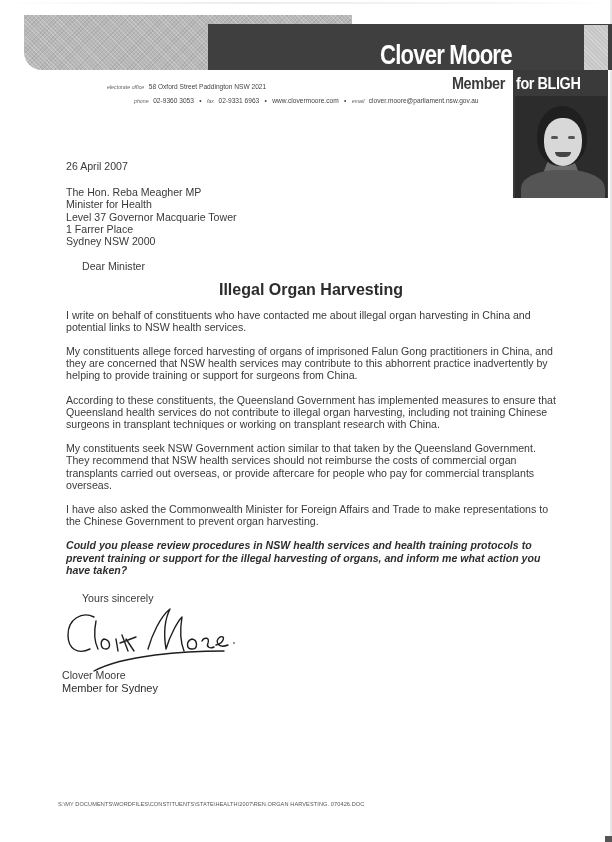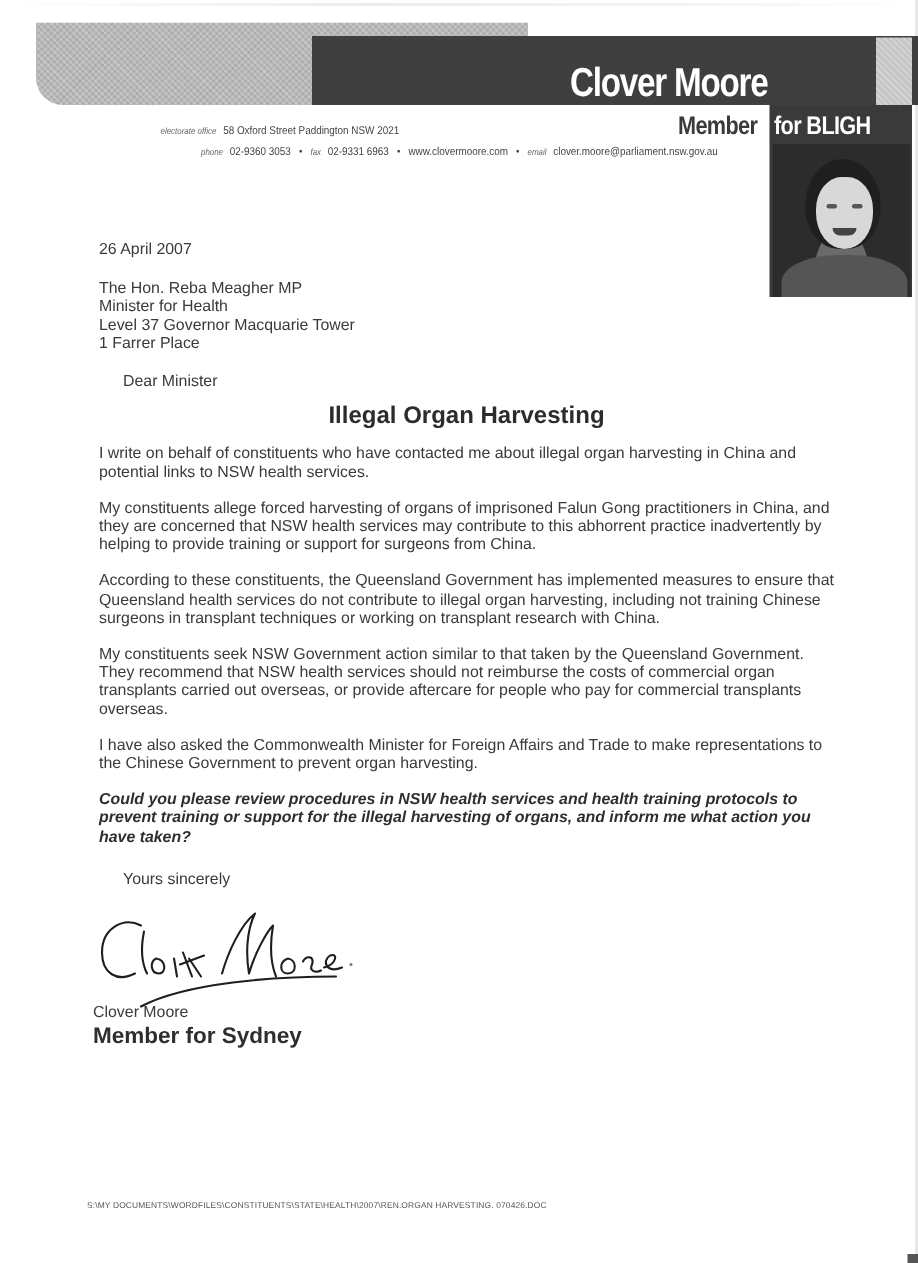--- a/index.html
+++ b/index.html
@@ -90,21 +90,21 @@
   .subject {
     text-align: center; font-weight: bold; font-size: 16px; margin: 10px 0 12px 0; color: #2c2c2c;
   }
   .para { margin: 0 0 12px 0; }
   .request { font-weight: bold; font-style: italic; color: #2e2e2e; margin: 0 0 10px 0; }
   .closing { margin: 16px; }
   .signature {
     position: absolute; left: 64px; top: 605px; width: 190px; height: 75px;
   }
   .signer-name { position: absolute; left: 62px; top: 669px; font-size: 10.6px; color: #3a3a3a; }
-  .signer-title { position: absolute; left: 62px; top: 682px; font-size: 15px; font-weight: bold; color: #2e2e2e; }
+  .signer-title { position: absolute; left: 62px; top: 682px; font-size: 11px; font-weight: normal; color: #2e2e2e; }
   .footer-path {
     position: absolute; left: 58px; top: 801px; font-size: 5.6px; color: #555; white-space: nowrap;
     letter-spacing: 0.1px;
   }
   .corner-mark { position: absolute; left: 605px; top: 836px; width: 7px; height: 6px; background: #555; }
 </style>
 </head>
 <body>
 
 <div class="top-scan-line"></div>
@@ -145,20 +145,21 @@
   </div>
 </div>
 
 <div class="letter">
   <div class="date">26 April 2007</div>
   <div>
     <span class="addr-line">The Hon. Reba Meagher MP</span>
     <span class="addr-line">Minister for Health</span>
     <span class="addr-line">Level 37 Governor Macquarie Tower</span>
     <span class="addr-line">1 Farrer Place</span>
+    <span class="addr-line">Sydney NSW 2000</span>
   </div>
   <div class="salutation">Dear Minister</div>
   <div class="subject">Illegal Organ Harvesting</div>
   <p class="para">I write on behalf of constituents who have contacted me about illegal organ harvesting in China and potential links to NSW health services.</p>
   <p class="para">My constituents allege forced harvesting of organs of imprisoned Falun Gong practitioners in China, and they are concerned that NSW health services may contribute to this abhorrent practice inadvertently by helping to provide training or support for surgeons from China.</p>
   <p class="para">According to these constituents, the Queensland Government has implemented measures to ensure that Queensland health services do not contribute to illegal organ harvesting, including not training Chinese surgeons in transplant techniques or working on transplant research with China.</p>
   <p class="para">My constituents seek NSW Government action similar to that taken by the Queensland Government. They recommend that NSW health services should not reimburse the costs of commercial organ transplants carried out overseas, or provide aftercare for people who pay for commercial transplants overseas.</p>
   <p class="para">I have also asked the Commonwealth Minister for Foreign Affairs and Trade to make representations to the Chinese Government to prevent organ harvesting.</p>
   <p class="request">Could you please review procedures in NSW health services and health training protocols to prevent training or support for the illegal harvesting of organs, and inform me what action you have taken?</p>
   <p class="closing">Yours sincerely</p>

